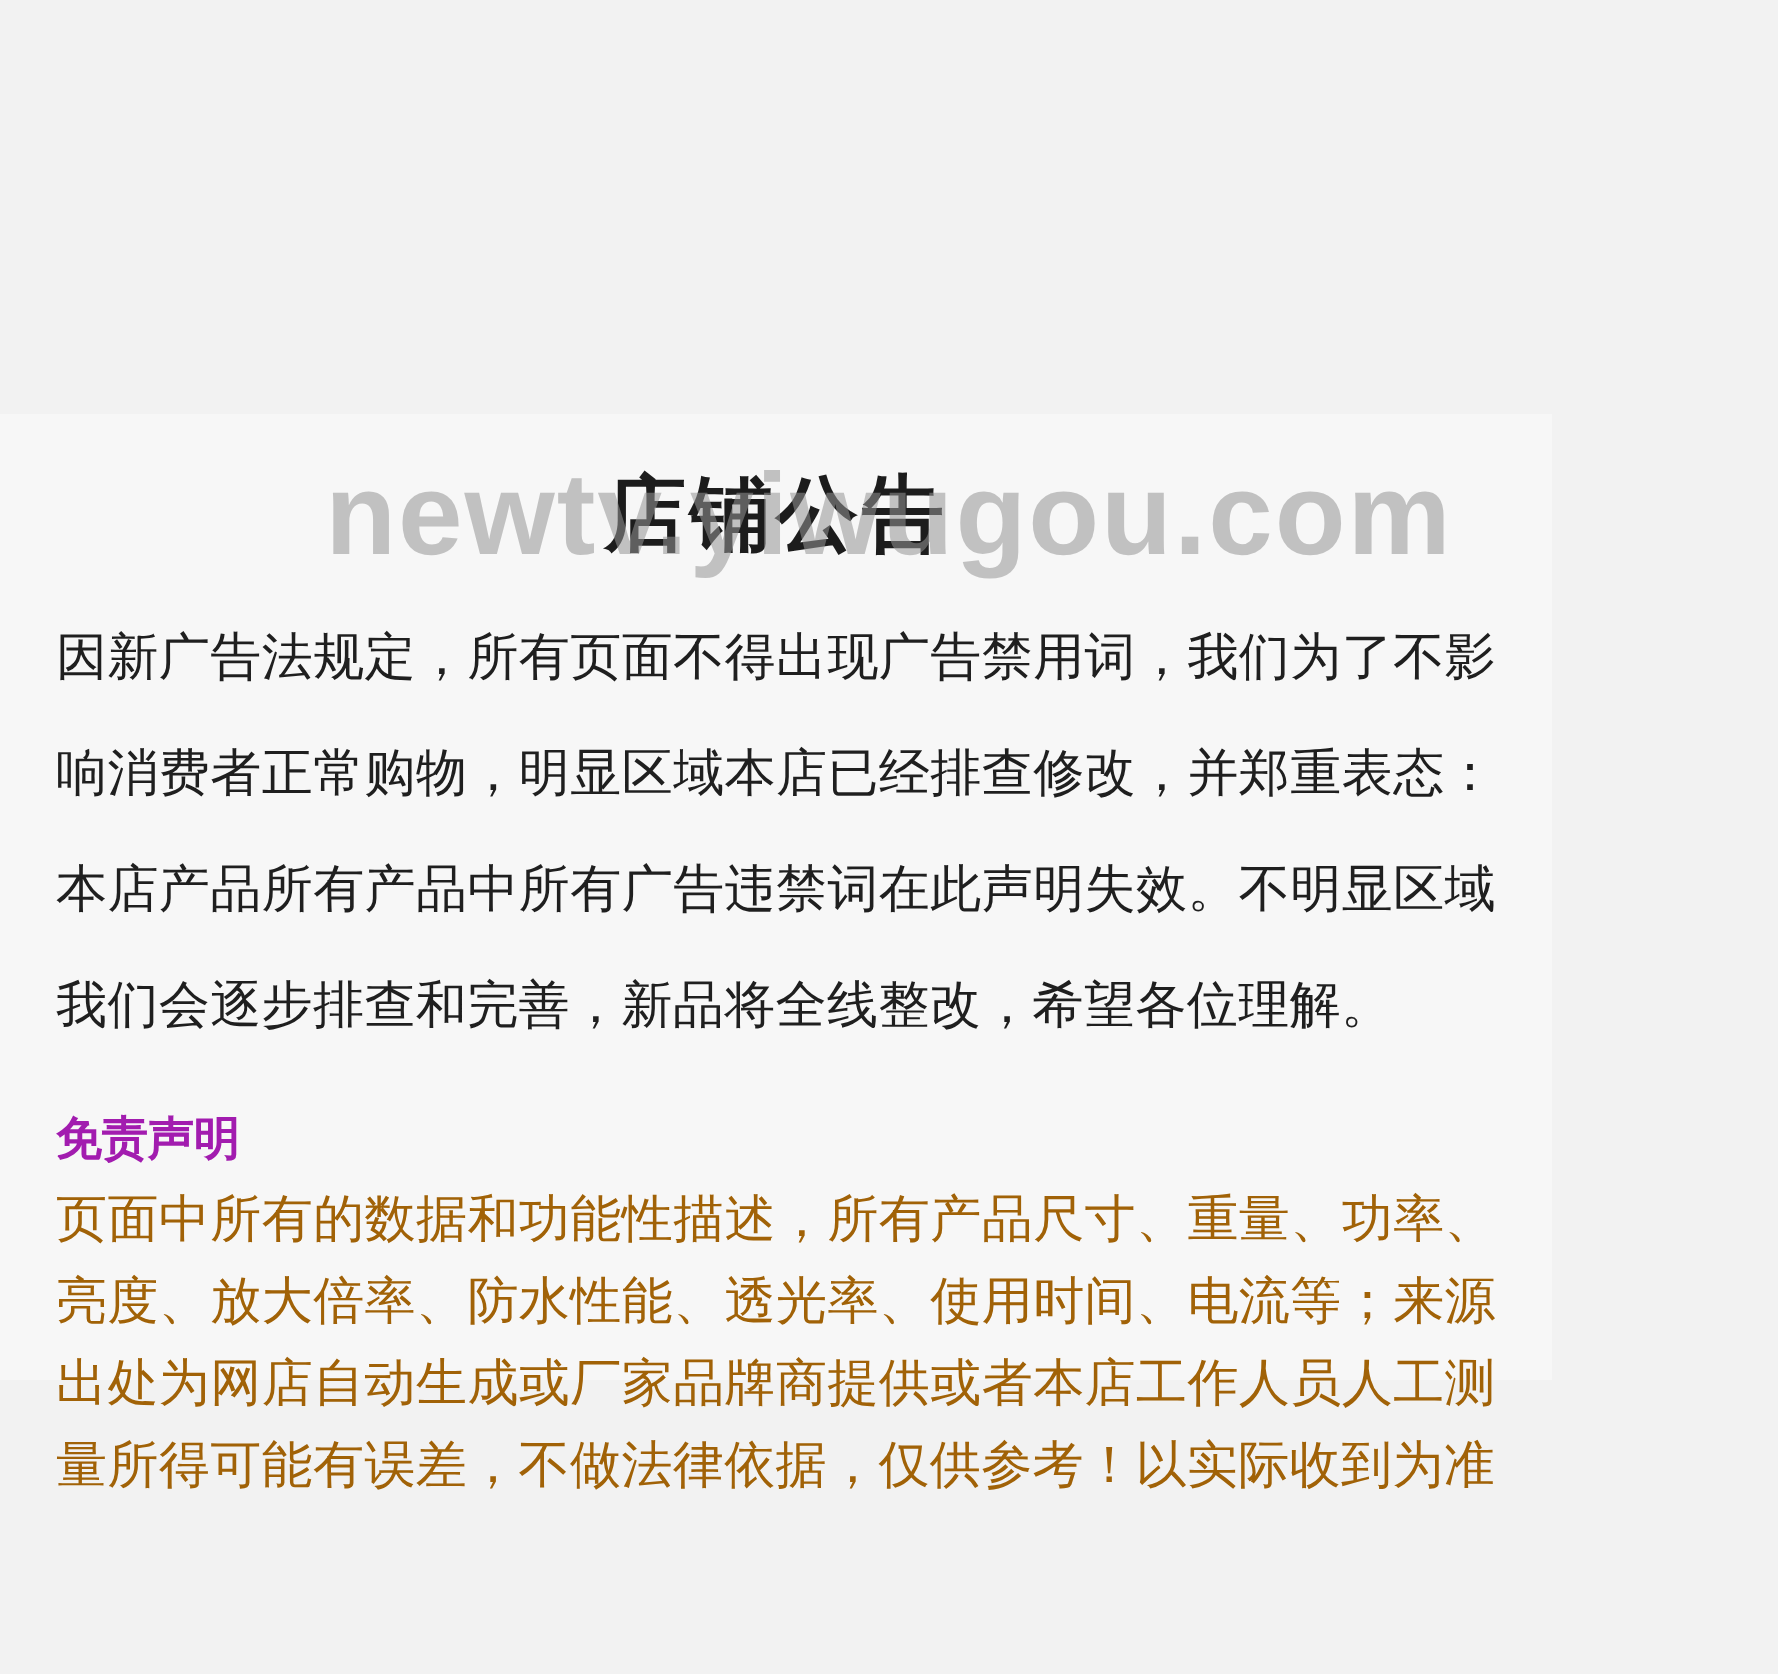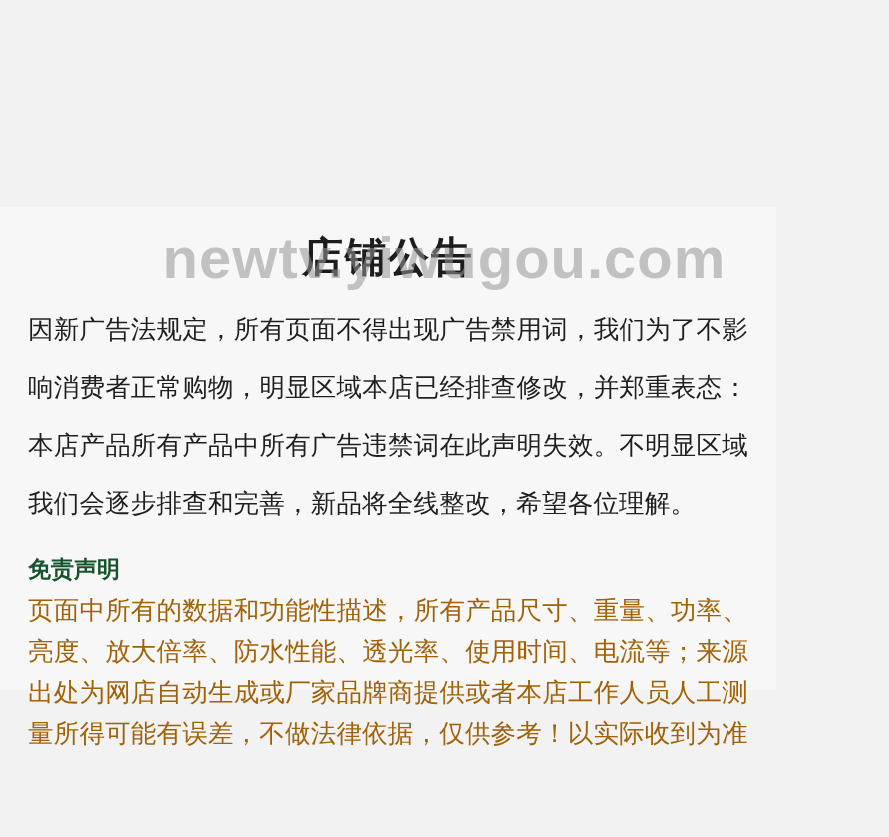--- a/index.html
+++ b/index.html
@@ -52,21 +52,21 @@
     line-height: 58px;
     color: #1f1f1f;
     text-align: justify;
     letter-spacing: 0.2px;
   }
   .disclaimer-heading {
     margin: 0;
     padding-top: 20px;
     font-size: 23px;
     font-weight: bold;
-    color: #14532d;
+    color: #a21caf;
     line-height: 34px;
   }
   .disclaimer-body {
     margin: 0;
     padding-top: 4px;
     font-size: 25.5px;
     line-height: 41px;
     color: #a16207;
     text-align: justify;
     letter-spacing: 0.2px;

